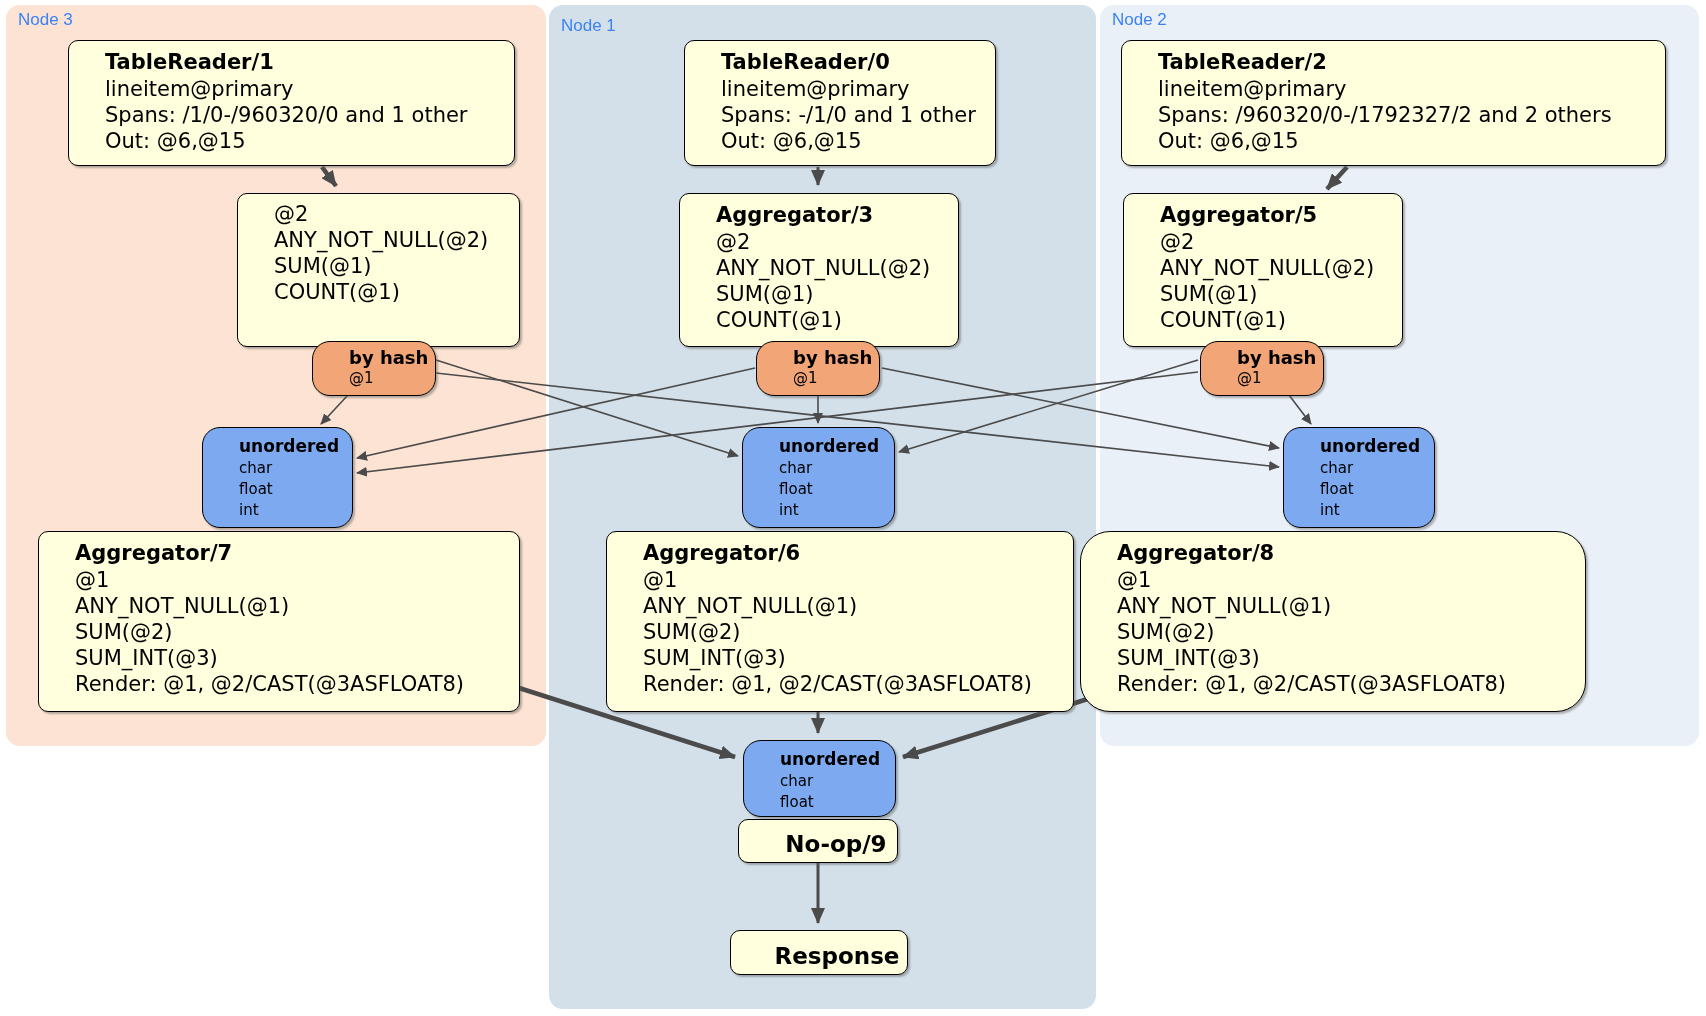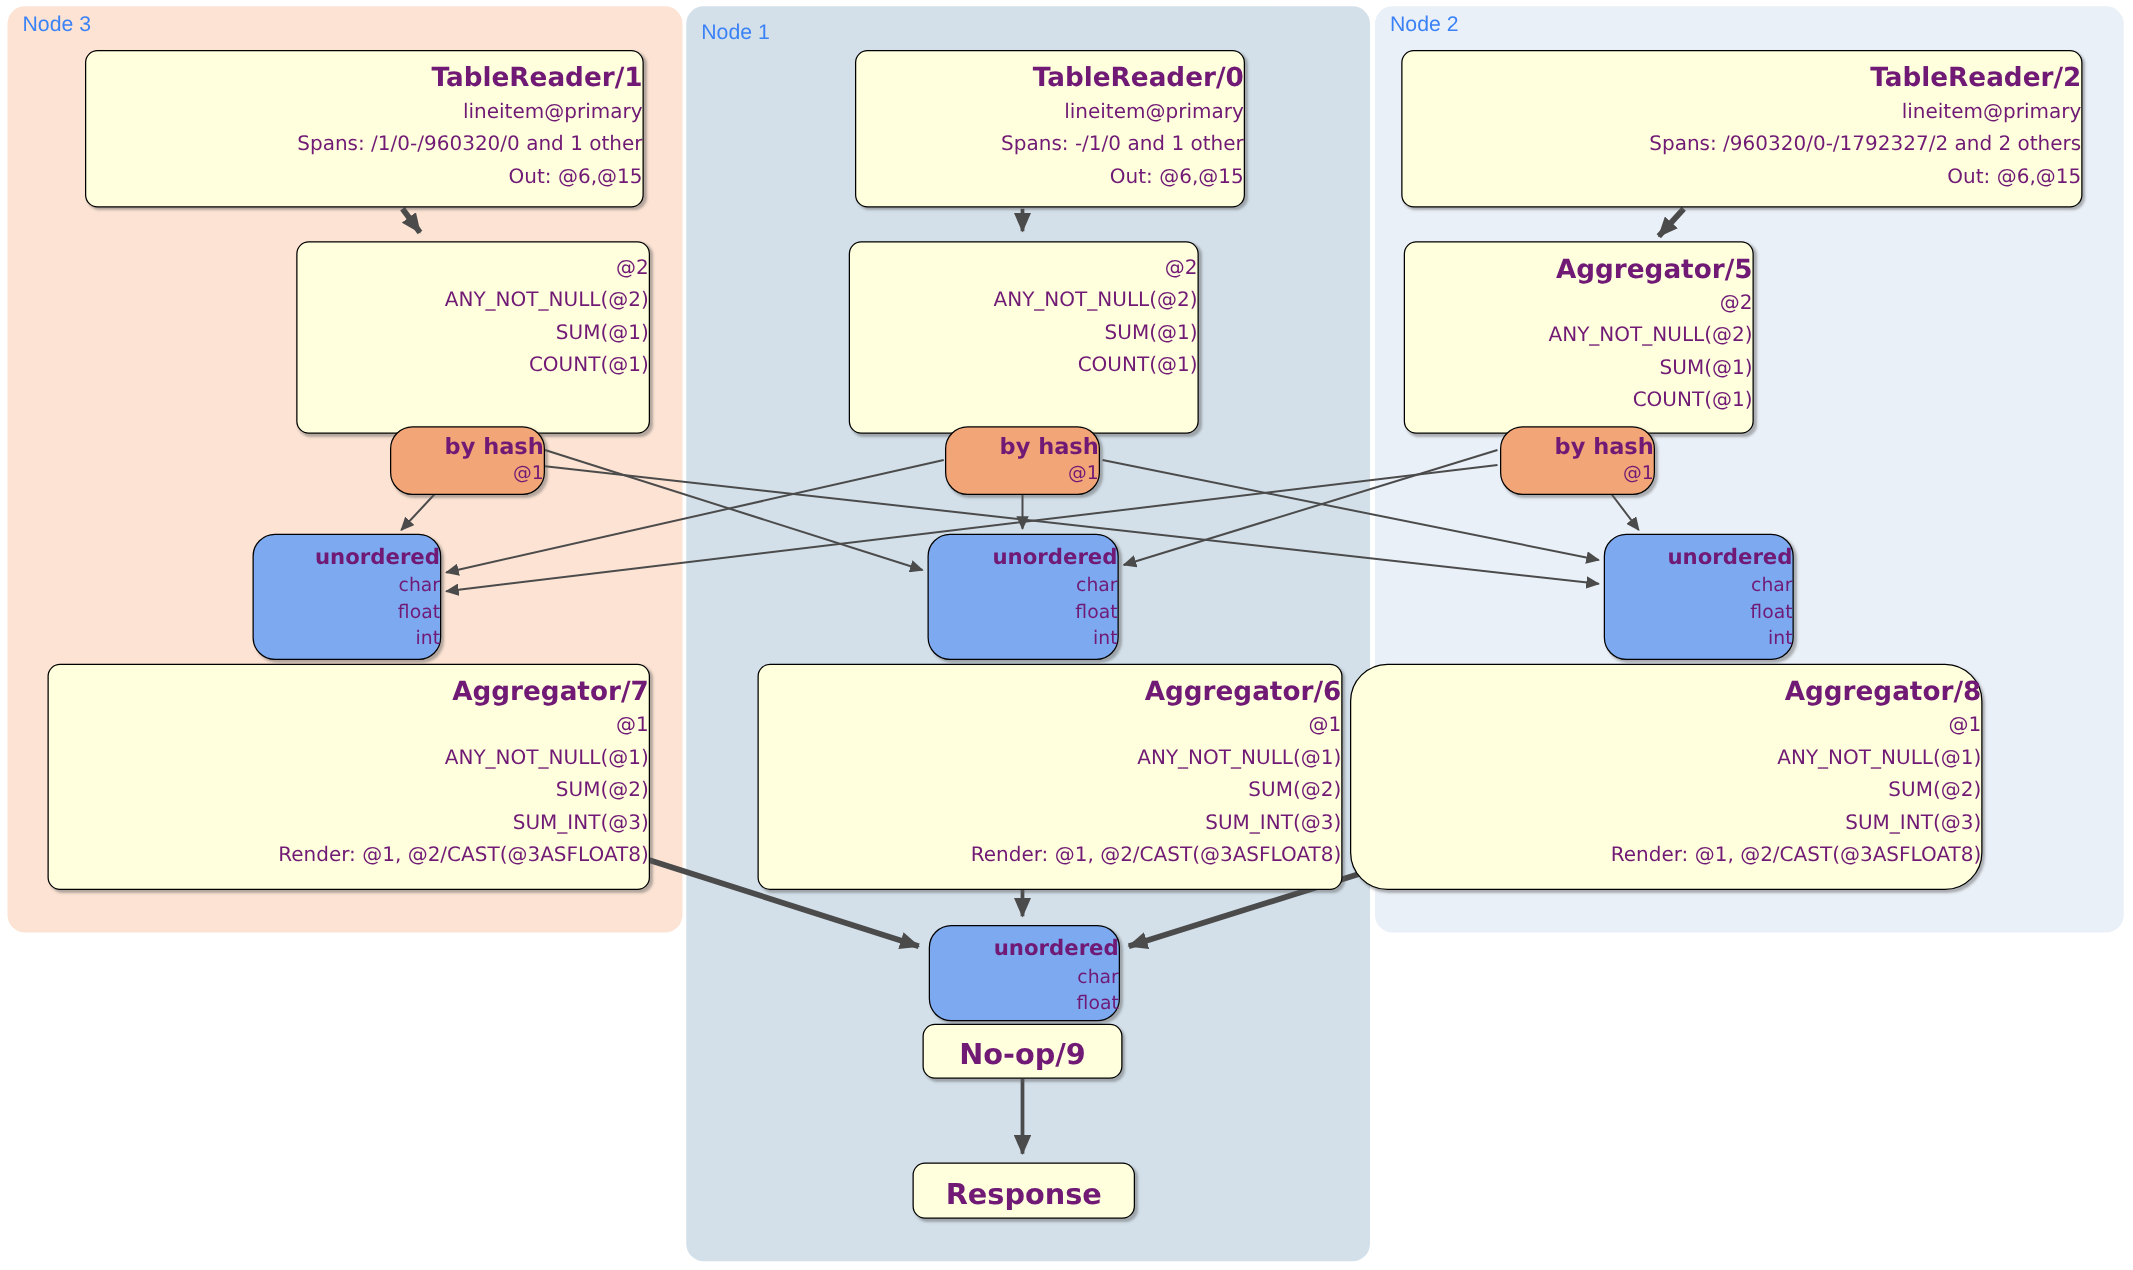--- a/index.html
+++ b/index.html
@@ -29,44 +29,45 @@
     pointer-events:none;
   }
   .edge-thin{stroke:var(--edge-color,#4b4b4b);stroke-width:1.6;fill:none;}
   .edge-mid{stroke:var(--edge-color,#4b4b4b);stroke-width:3;fill:none;}
   .edge-thick{stroke:var(--edge-color,#4b4b4b);stroke-width:4.6;fill:none;}
   .arrfill{fill:var(--edge-color,#4b4b4b);}
   .box{
     position:absolute;
     box-sizing:border-box;
     border:1.6px solid #000;
-    text-align:right;
-    color:#701a75;
+    text-align:left;
+    color:#000000;
     box-shadow:2px 2px 2px rgba(90,90,90,0.45);
+    padding-left:36px;
   }
   .process{
     background:var(--process-fill,#ffffdd);
     border-radius:10px;
     z-index:2;
     padding-top:7px;
   }
   .router{
     background:var(--router-fill,#f2a577);
     border-radius:18px;
     z-index:3;
     padding-top:5px;
   }
   .sync{
     background:var(--sync-fill,#7ca9f0);
     border-radius:18px;
     z-index:3;
     padding-top:6px;
   }
   .box .title{font-weight:bold;font-size:21px;line-height:28px;white-space:nowrap;}
-  .process .line{font-size:16px;line-height:26px;white-space:nowrap;}
+  .process .line{font-size:21px;line-height:26px;white-space:nowrap;}
   .router .title{font-size:18px;line-height:22px;}
   .router .line{font-size:15px;line-height:19px;}
   .sync .title{font-size:17px;line-height:24px;}
   .sync .line{font-size:15px;line-height:21px;}
   .mini{
     display:flex;align-items:center;justify-content:center;
     z-index:3;
   }
   .mini .title{font-size:23px;line-height:1;}
 </style>
@@ -168,20 +169,21 @@
     <div class="title">TableReader/0</div>
     <div>
 
     <div class="line">lineitem@primary</div>
         <div class="line">Spans: -/1/0 and 1 other</div>
         <div class="line">Out: @6,@15</div>
       </div>
   </div>
 
   <div class="box process" style="left:679px;top:193px;width:280px;height:154px;">
+    <div class="title">Aggregator/3</div>
     <div>
 
     <div class="line">@2</div>
         <div class="line">ANY_NOT_NULL(@2)</div>
         <div class="line">SUM(@1)</div>
         <div class="line">COUNT(@1)</div>
       </div>
   </div>
 
   <div class="box router" style="left:756px;top:341px;width:124px;height:55px;">

